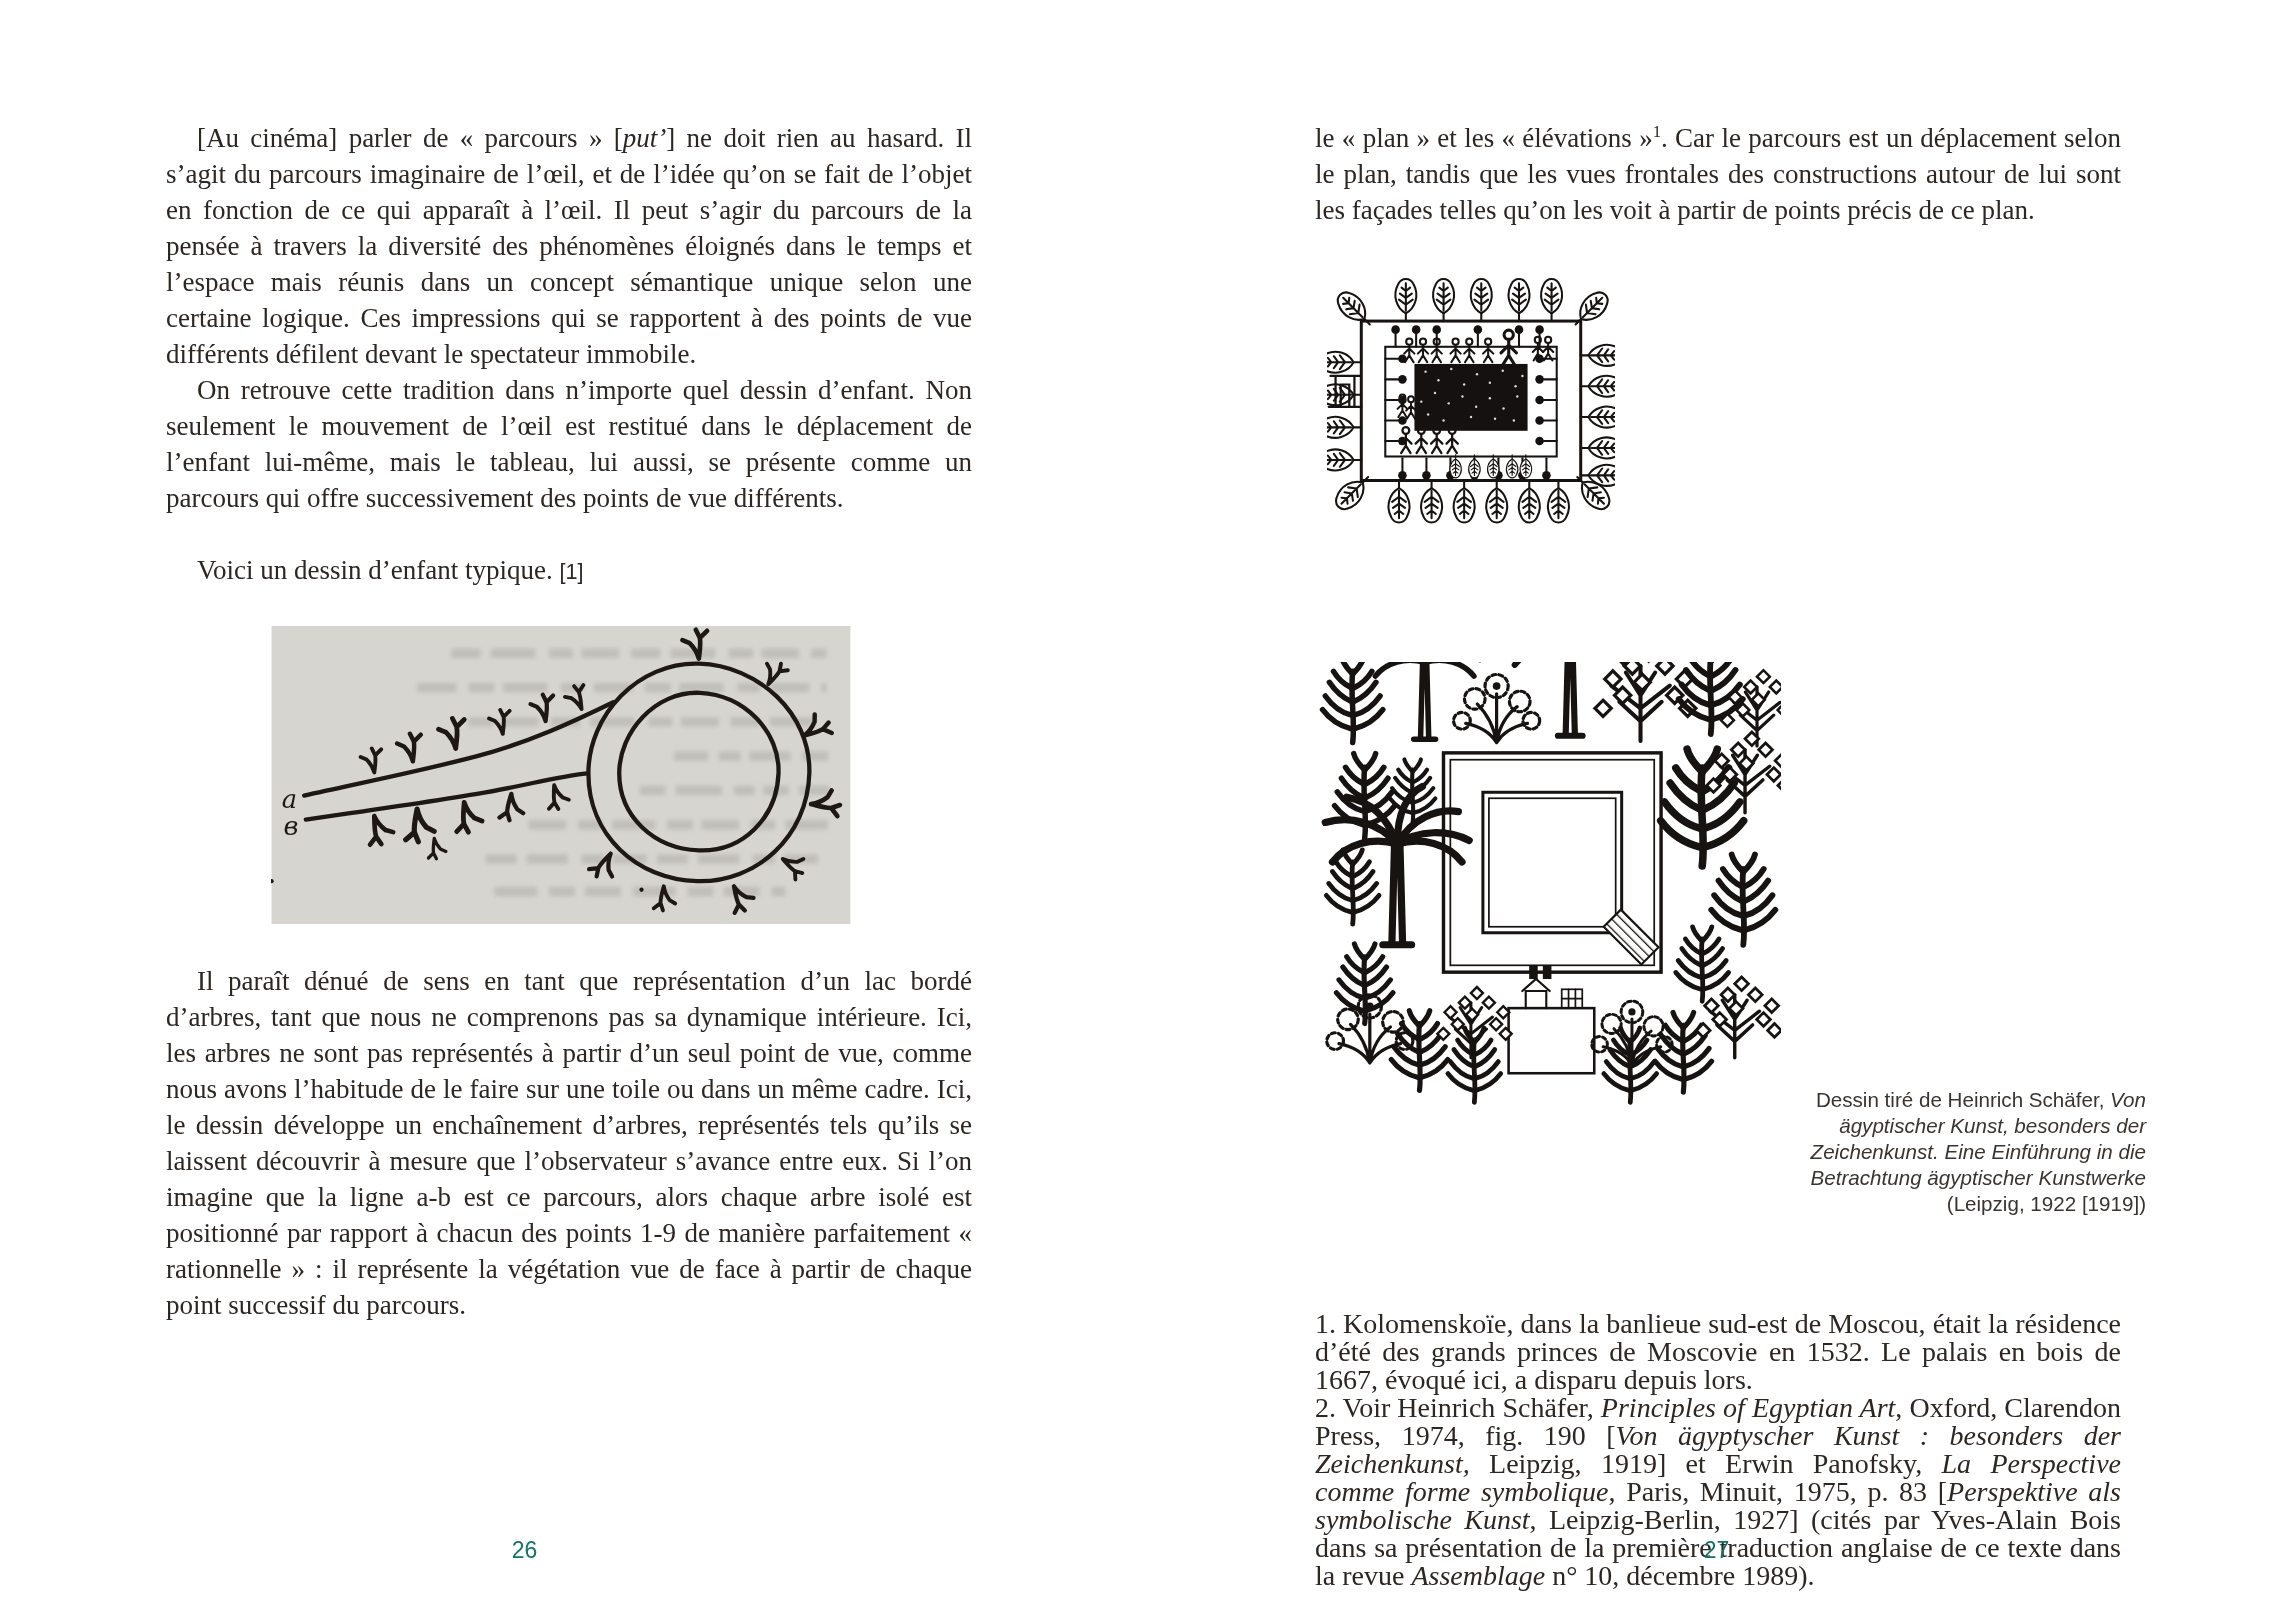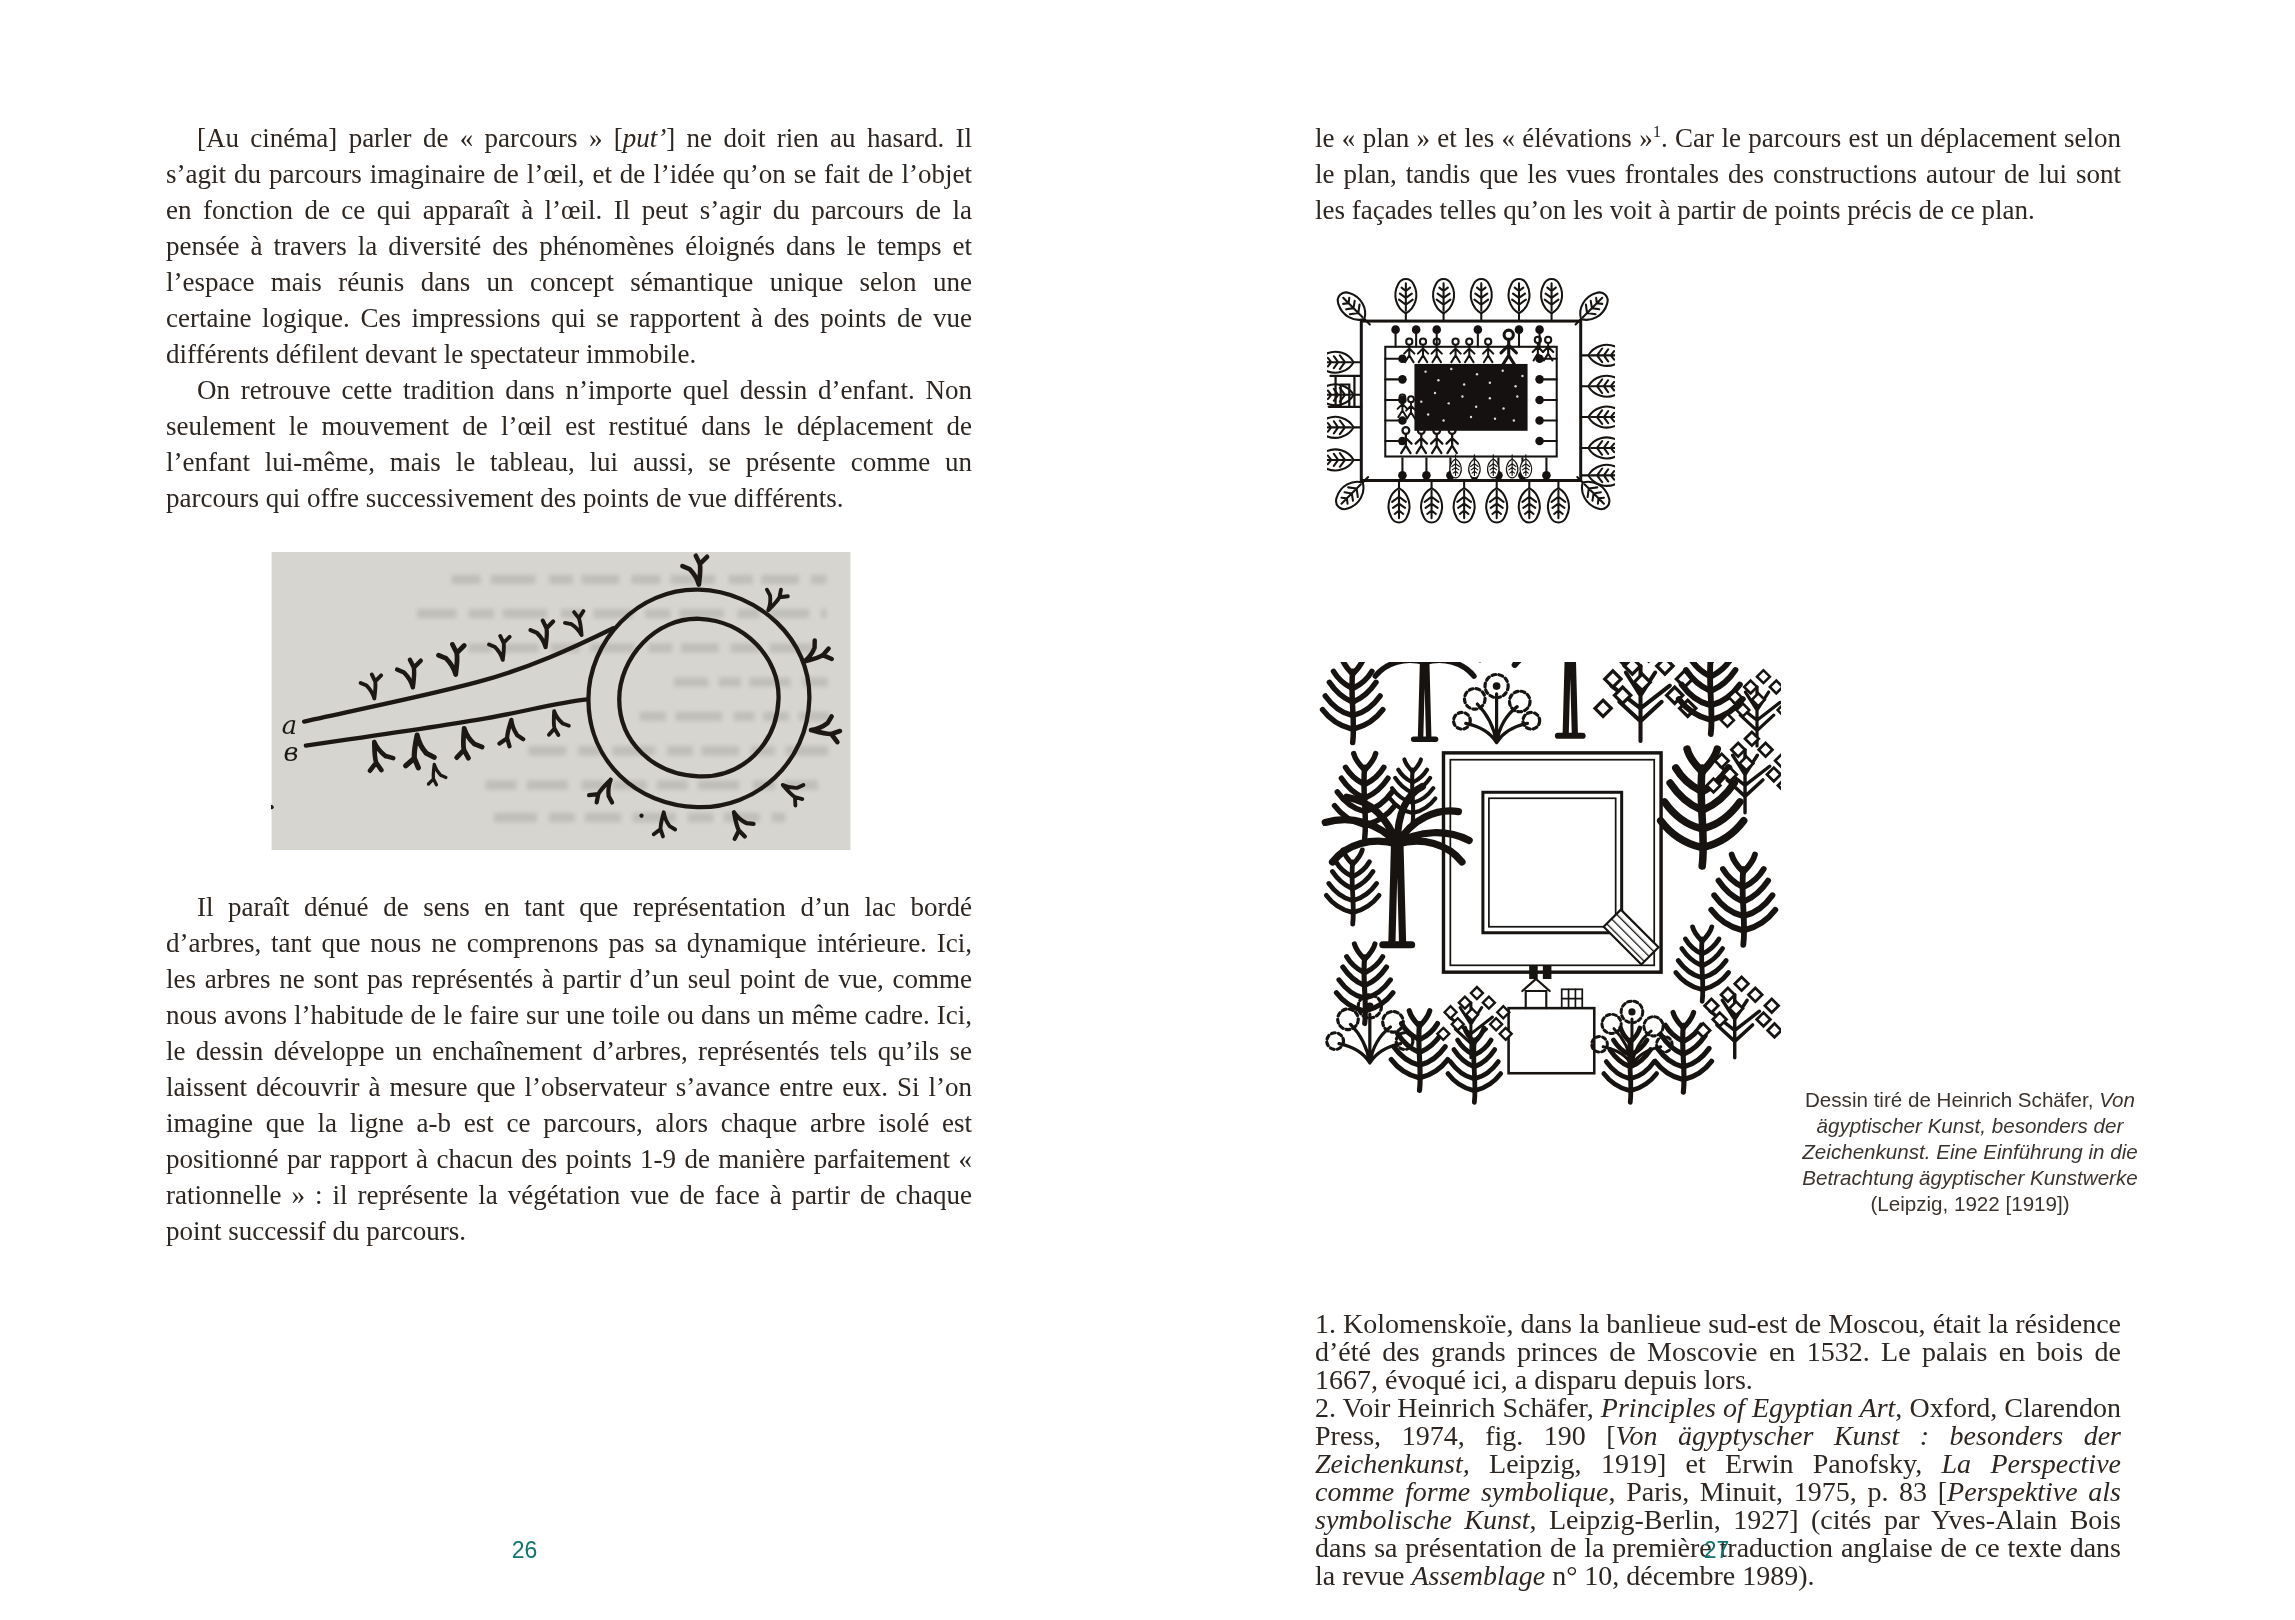--- a/index.html
+++ b/index.html
@@ -13,37 +13,38 @@
   .sp-above{margin-top:36px;}
   .after-fig{margin-top:39px;}
   .it{font-style:italic;}
   .sup{font-size:0.62em;vertical-align:super;line-height:0;}
   .sans-ref{font-family:"Liberation Sans",sans-serif;font-size:0.8em;}
   .fig1wrap{width:580px;height:298px;margin:36px 0 0 105px;}
   .fig2wrap{width:288px;height:271px;margin:45px 0 0 12px;}
   .fig3wrap{width:466px;height:449px;margin:118px 0 0 0;}
   .caption{position:absolute;left:1794px;top:1075px;width:352px;
            font-family:"Liberation Sans","DejaVu Sans",sans-serif;
-           font-size:20.6px;line-height:26px;text-align:center;color:#3b342e;}
+           font-size:20.6px;line-height:26px;text-align:right;color:#3b342e;}
   .footnotes{position:absolute;left:1315px;top:1298px;width:806px;
              font-size:28px;line-height:28px;text-align:justify;}
   .pagenum{position:absolute;font-family:"Liberation Sans","DejaVu Sans",sans-serif;
            font-size:23px;color:#0f766e;width:55px;text-align:center;}
   .pagenum-left{left:497px;top:1525px;}
   .pagenum-right{left:1689px;top:1525px;}
   svg{display:block;}
 </style>
 </head>
 <body>
 
 <div class="spread">
 
   <div class="col col-left">
     <p class="ind"><span>[Au cinéma] parler de « parcours » [</span><span class="it">put’</span><span>] ne doit rien au hasard. Il s’agit du parcours imaginaire de l’œil, et de l’idée qu’on se fait de l’objet en fonction de ce qui apparaît à l’œil. Il peut s’agir du parcours de la pensée à travers la diversité des phénomènes éloignés dans le temps et l’espace mais réunis dans un concept sémantique unique selon une certaine logique. Ces impressions qui se rapportent à des points de vue différents défilent devant le spectateur immobile.</span></p>
     <p class="ind"><span>On retrouve cette tradition dans n’importe quel dessin d’enfant. Non seulement le mouvement de l’œil est restitué dans le déplacement de l’enfant lui-même, mais le tableau, lui aussi, se présente comme un parcours qui offre successivement des points de vue différents.</span></p>
+    <p class="ind sp-above"><span>Voici un dessin d’enfant typique. </span><span class="sans-ref">[1]</span></p>
 
     <div class="fig1wrap">
       <svg viewBox="0 0 676 348" width="580" height="298" style="font-size:31.5px">
         <defs>
           <filter id="blur1">
               <feGaussianBlur stdDeviation="2.2"></feGaussianBlur>
             </filter>
           <g id="tw" stroke-width="4.5" fill="none">
             <path d="M0,0 C-2,-7 -5,-11 -9,-15 M0,0 C1,-8 2,-14 1,-20 M1,-20 L8,-27 M1,-20 L-3,-28 M-9,-15 L-16,-18"></path>
           </g>

